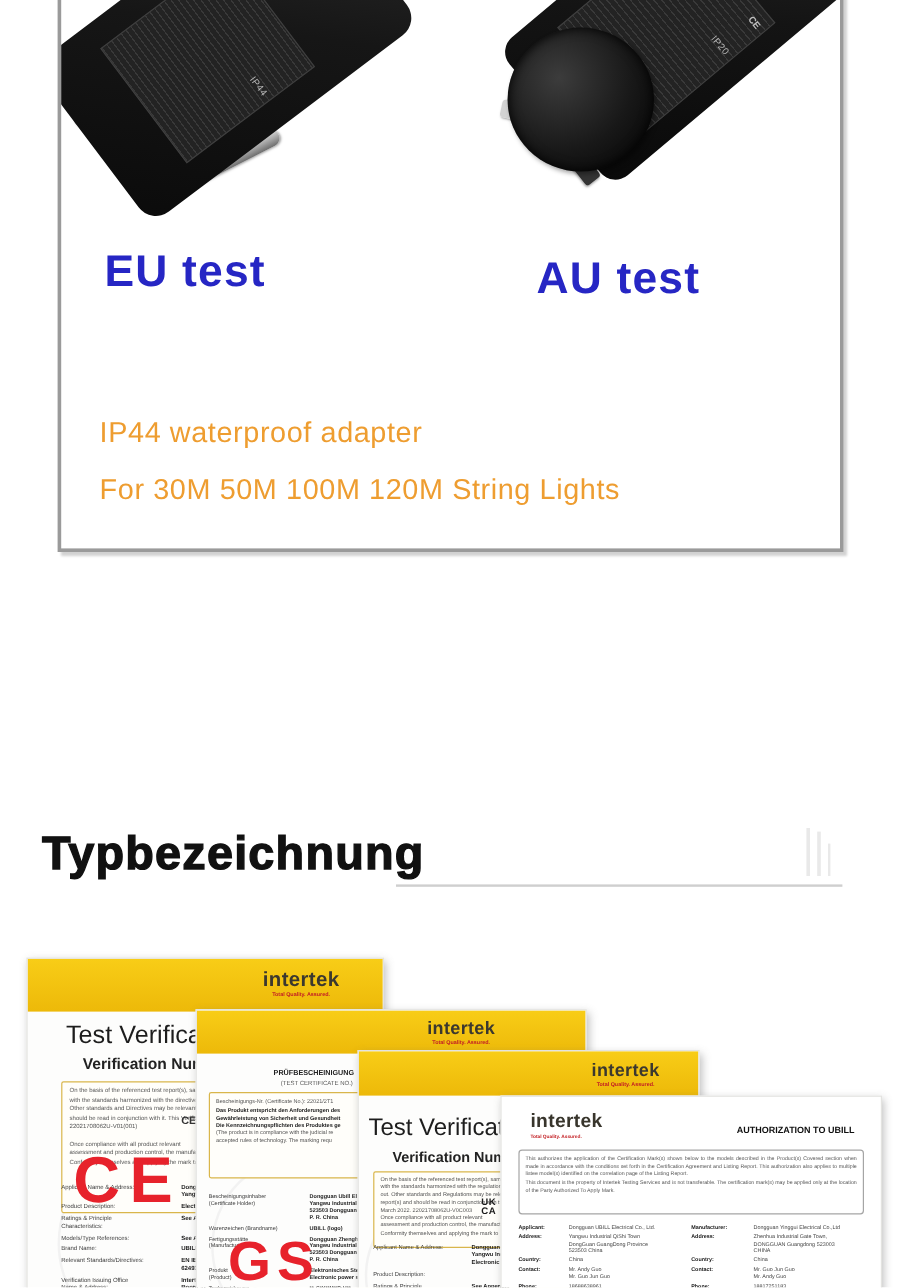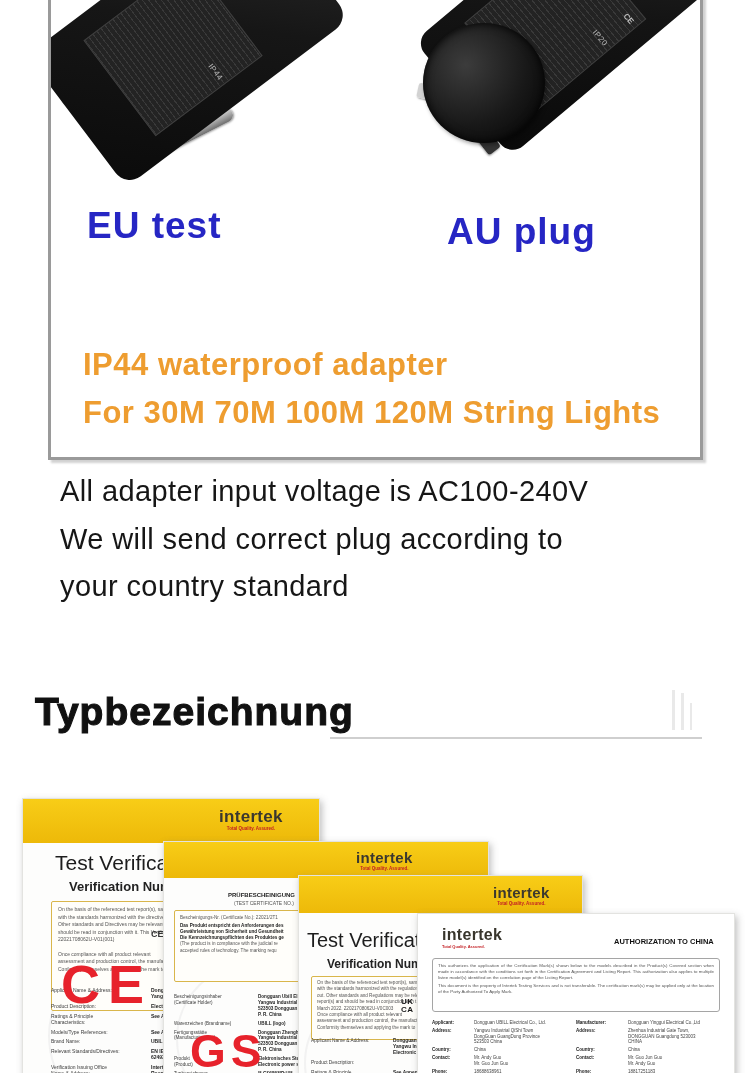--- a/index.html
+++ b/index.html
@@ -5,21 +5,21 @@
   html,body{margin:0;padding:0;background:#fff;}
   .page{position:relative;width:750px;height:1073px;overflow:hidden;background:#fff;
         font-family:"Liberation Sans",sans-serif;}
   .abs{position:absolute;}
 
   
   .plug-box{position:absolute;left:48px;top:-6px;width:649px;height:460px;
             border:3px solid #9a9a9a;box-shadow:3px 3px 2px rgba(0,0,0,.18);
             overflow:hidden;background:#fff;}
   .plug-label{position:absolute;font-size:37px;font-weight:600;letter-spacing:1px;color:#2626c4;}
-  .orange-line{position:absolute;font-size:31px;font-weight:700;letter-spacing:.5px;color:#ee9d30;white-space:nowrap;}
+  .orange-line{position:absolute;font-size:24px;font-weight:400;letter-spacing:.5px;color:#ee9d30;white-space:nowrap;}
 
   
   .plug-part{position:absolute;}
   .eu-body{left:55px;top:-100px;width:165px;height:280px;border-radius:18px;
            background:linear-gradient(135deg,#2e2e2e 0%,#161616 45%,#0b0b0b 100%);
            transform:rotate(53deg);z-index:3;}
   .label-plate{position:absolute;background:#232323;border:1px solid #3f3f3f;overflow:hidden;
                color:#9a9a9a;
                background-image:repeating-linear-gradient(0deg,rgba(255,255,255,.10) 0 1px,transparent 1px 5px);}
   .eu-plate{left:22px;top:92px;width:118px;height:132px;}
@@ -98,31 +98,26 @@
       <div class="plug-part au-body">
         <div class="label-plate au-plate">
           <span class="plate-ce">CE</span>
           <span class="plate-code">IP20</span>
         </div>
       </div>
       <div class="plug-part au-disc"></div>
     </div>
 
     <div class="plug-label" style="left:36px;top:208px;">EU test</div>
-    <div class="plug-label" style="left:396px;top:214px;">AU plug</div>
+    <div class="plug-label" style="left:396px;top:214px;">AU test</div>
 
     <div class="orange-line" style="left:32px;top:350px;">IP44 waterproof adapter</div>
-    <div class="orange-line" style="left:32px;top:398px;">For 30M 70M 100M 120M String Lights</div>
+    <div class="orange-line" style="left:32px;top:398px;">For 30M 50M 100M 120M String Lights</div>
   </section>
 
-  <div class="info-block">
-      <div>All adapter input voltage is AC100-240V</div>
-      <div>We will send correct plug according to</div>
-      <div>your country standard</div>
-    </div>
 
   <h2 class="cert-title" style="margin:0;">Typbezeichnung</h2>
   <div class="cert-underline"></div>
   <div class="deco-bar" style="left:672px;top:690px;width:3px;height:40px;"></div>
   <div class="deco-bar" style="left:681px;top:693px;width:3px;height:37px;"></div>
   <div class="deco-bar" style="left:690px;top:703px;width:2px;height:27px;"></div>
 
   <div class="paper" style="left:22px;top:798px;width:296px;height:280px;z-index:1;">
     <div class="watermark" style="left:25px;top:150px;width:170px;height:170px;"></div>
     <div class="band" style="height:44px;"></div>
@@ -279,21 +274,21 @@
         <span class="fvalue">See Appendix</span>
       </div>
       </div>
   </div>
 
   <div class="paper" style="left:417px;top:913px;width:316px;height:165px;z-index:4;background:#fff;">
     <div class="itk-logo" style="left:24px;top:13px;text-align:left;">
       <div class="itk-word" style="font-size:16px;color:#38352c;">intertek</div>
       <div class="itk-tag" style="font-size:4px;">Total Quality. Assured.</div>
     </div>
-    <div class="doc-h2" style="left:196px;top:23px;font-size:7.5px;color:#101010;">AUTHORIZATION TO CHINA</div>
+    <div class="doc-h2" style="left:196px;top:23px;font-size:7.5px;color:#101010;">AUTHORIZATION TO UBILL</div>
     <div class="abs" style="left:14px;top:44px;width:288px;height:54px;border:1px solid #a5a5a5;border-radius:3px;padding:4px 5px;box-sizing:border-box;font-size:4.4px;line-height:5.8px;">
       <div class="para">This authorizes the application of the Certification Mark(s) shown below to the models described in the Product(s) Covered section when made in accordance with the conditions set forth in the Certification Agreement and Listing Report. This authorization also applies to multiple listee model(s) identified on the correlation page of the Listing Report.</div>
       <div class="para" style="margin-top:3px;">This document is the property of Intertek Testing Services and is not transferable. The certification mark(s) may be applied only at the location of the Party Authorized To Apply Mark.</div>
     </div>
     <div class="fields" style="left:14px;top:106px;width:140px;font-size:4.5px;line-height:5.8px;">
         <div class="frow" style="margin-bottom:2px;">
         <span class="flabel" style="width:42px;font-weight:700;color:#222;">Applicant:</span>
         <span class="fvalue" style="font-weight:400;color:#444;">Dongguan UBILL Electrical Co., Ltd.</span>
       </div>
         <div class="frow" style="margin-bottom:2px;">

